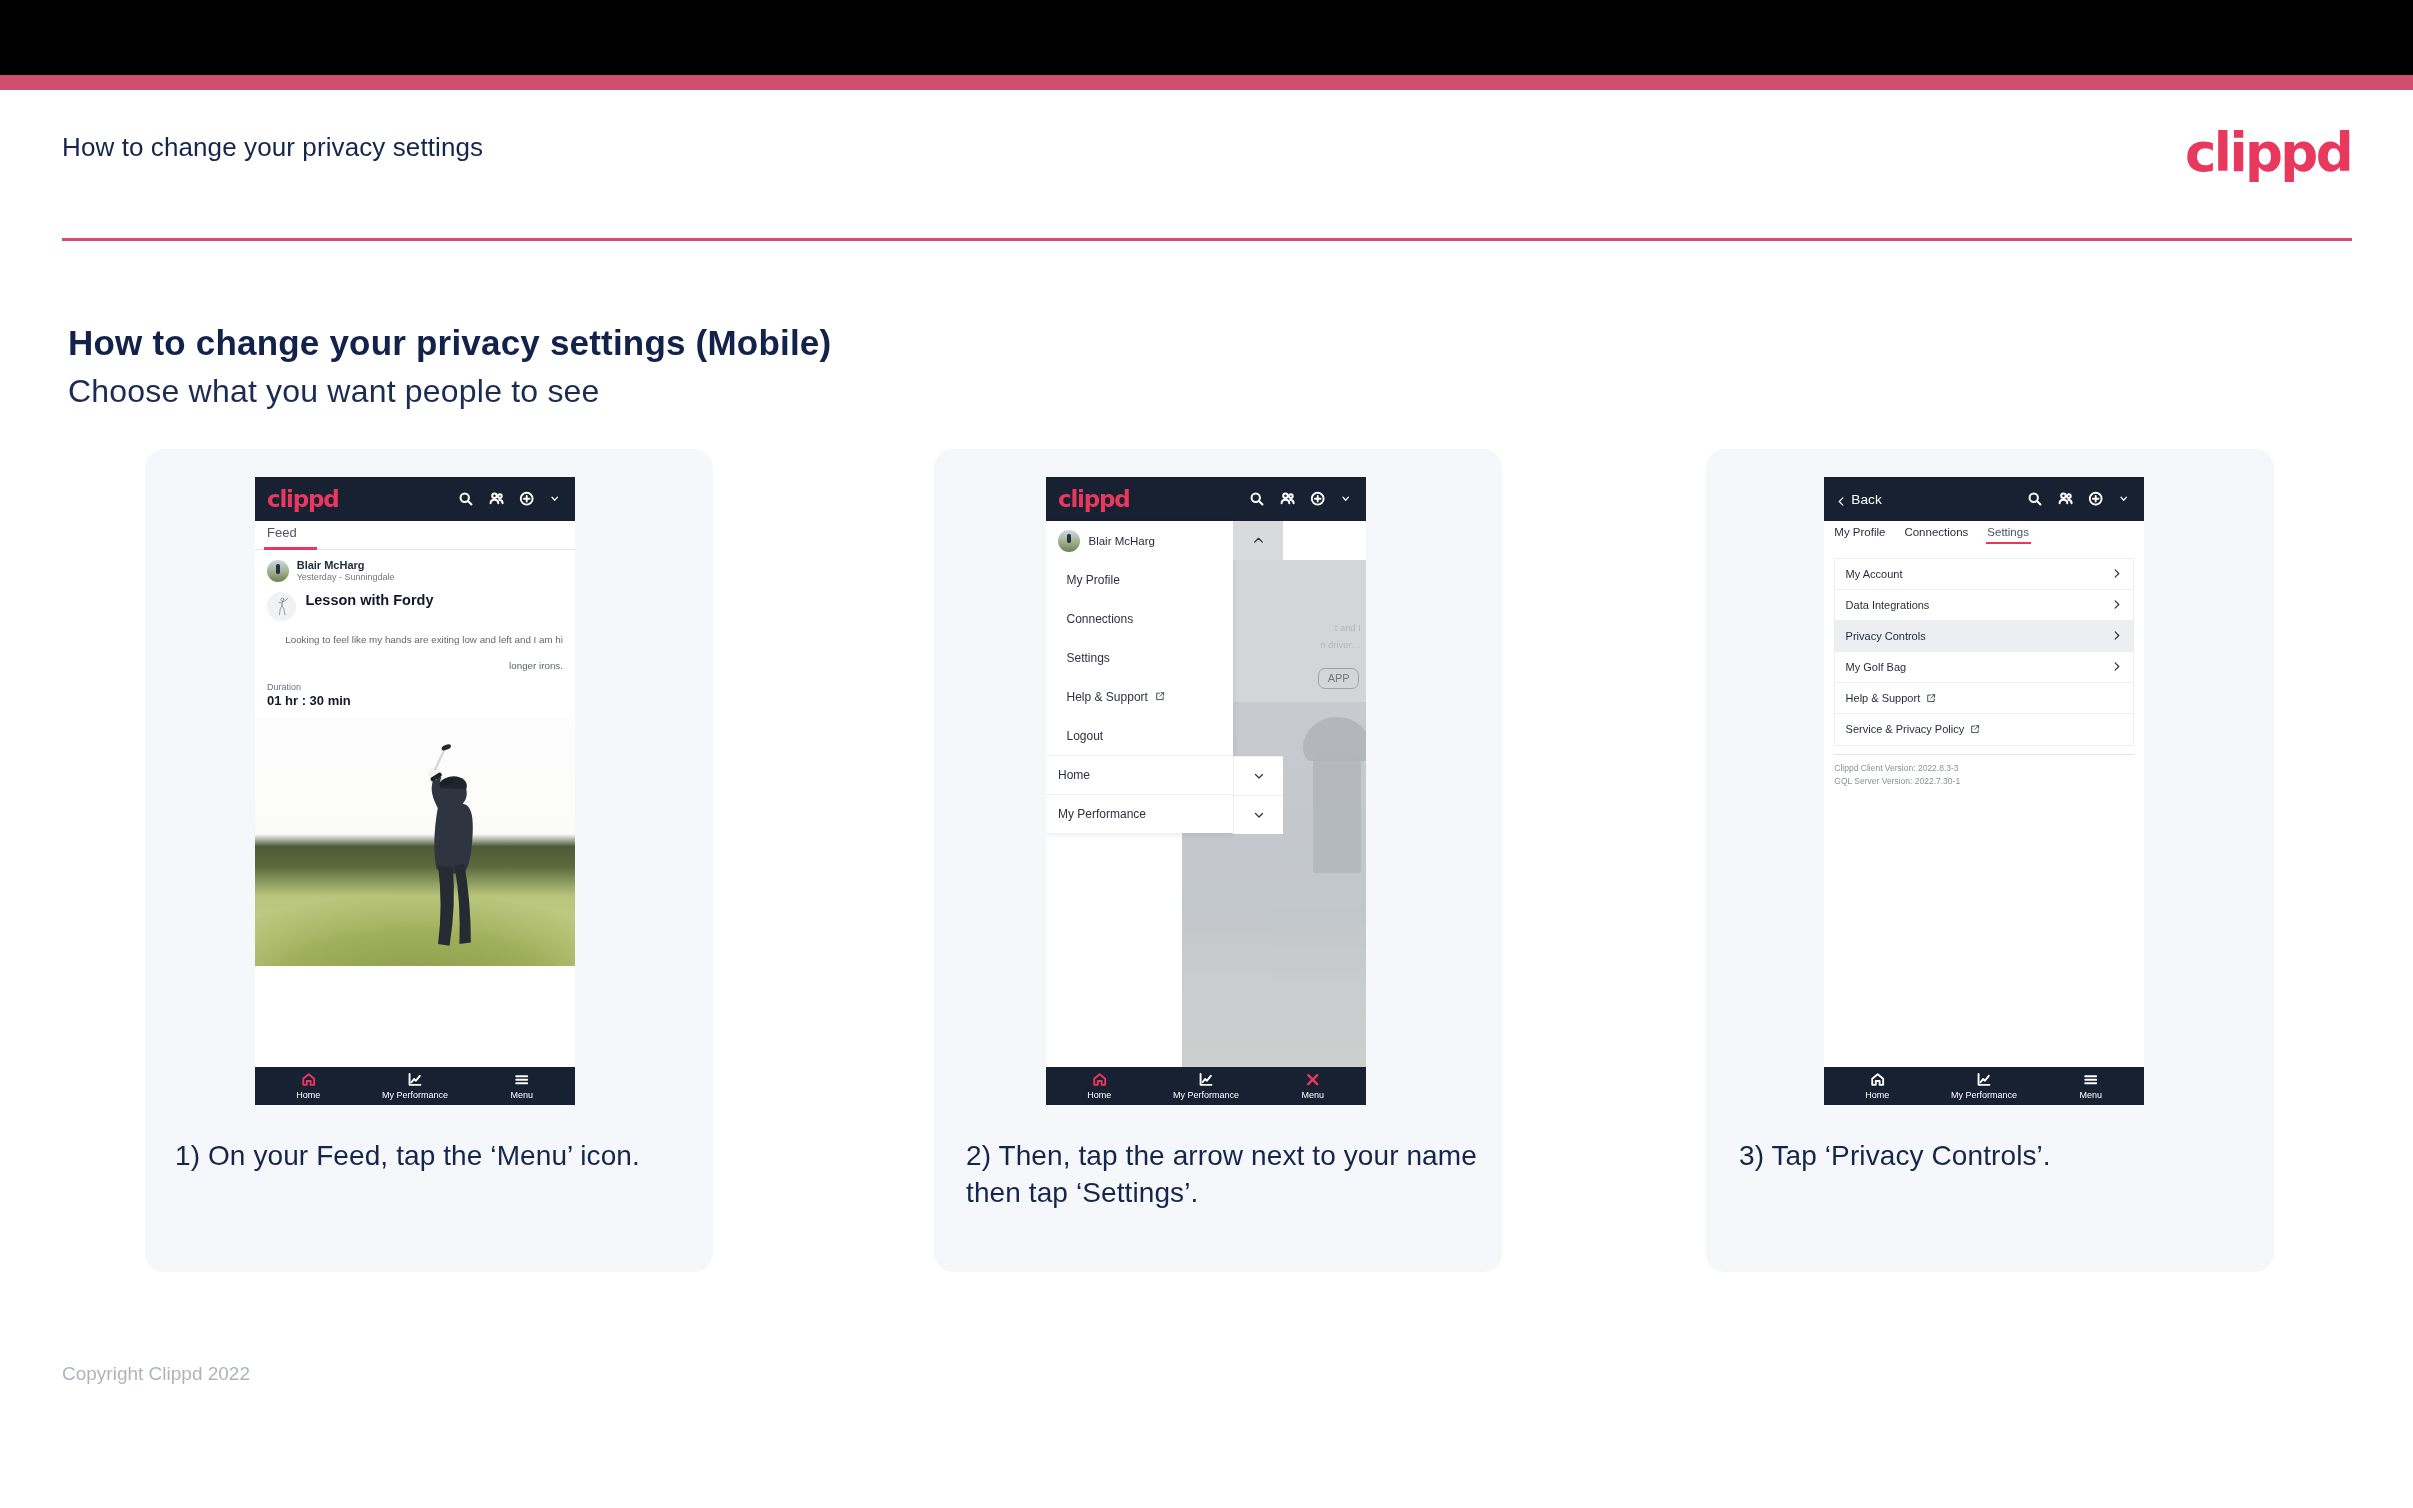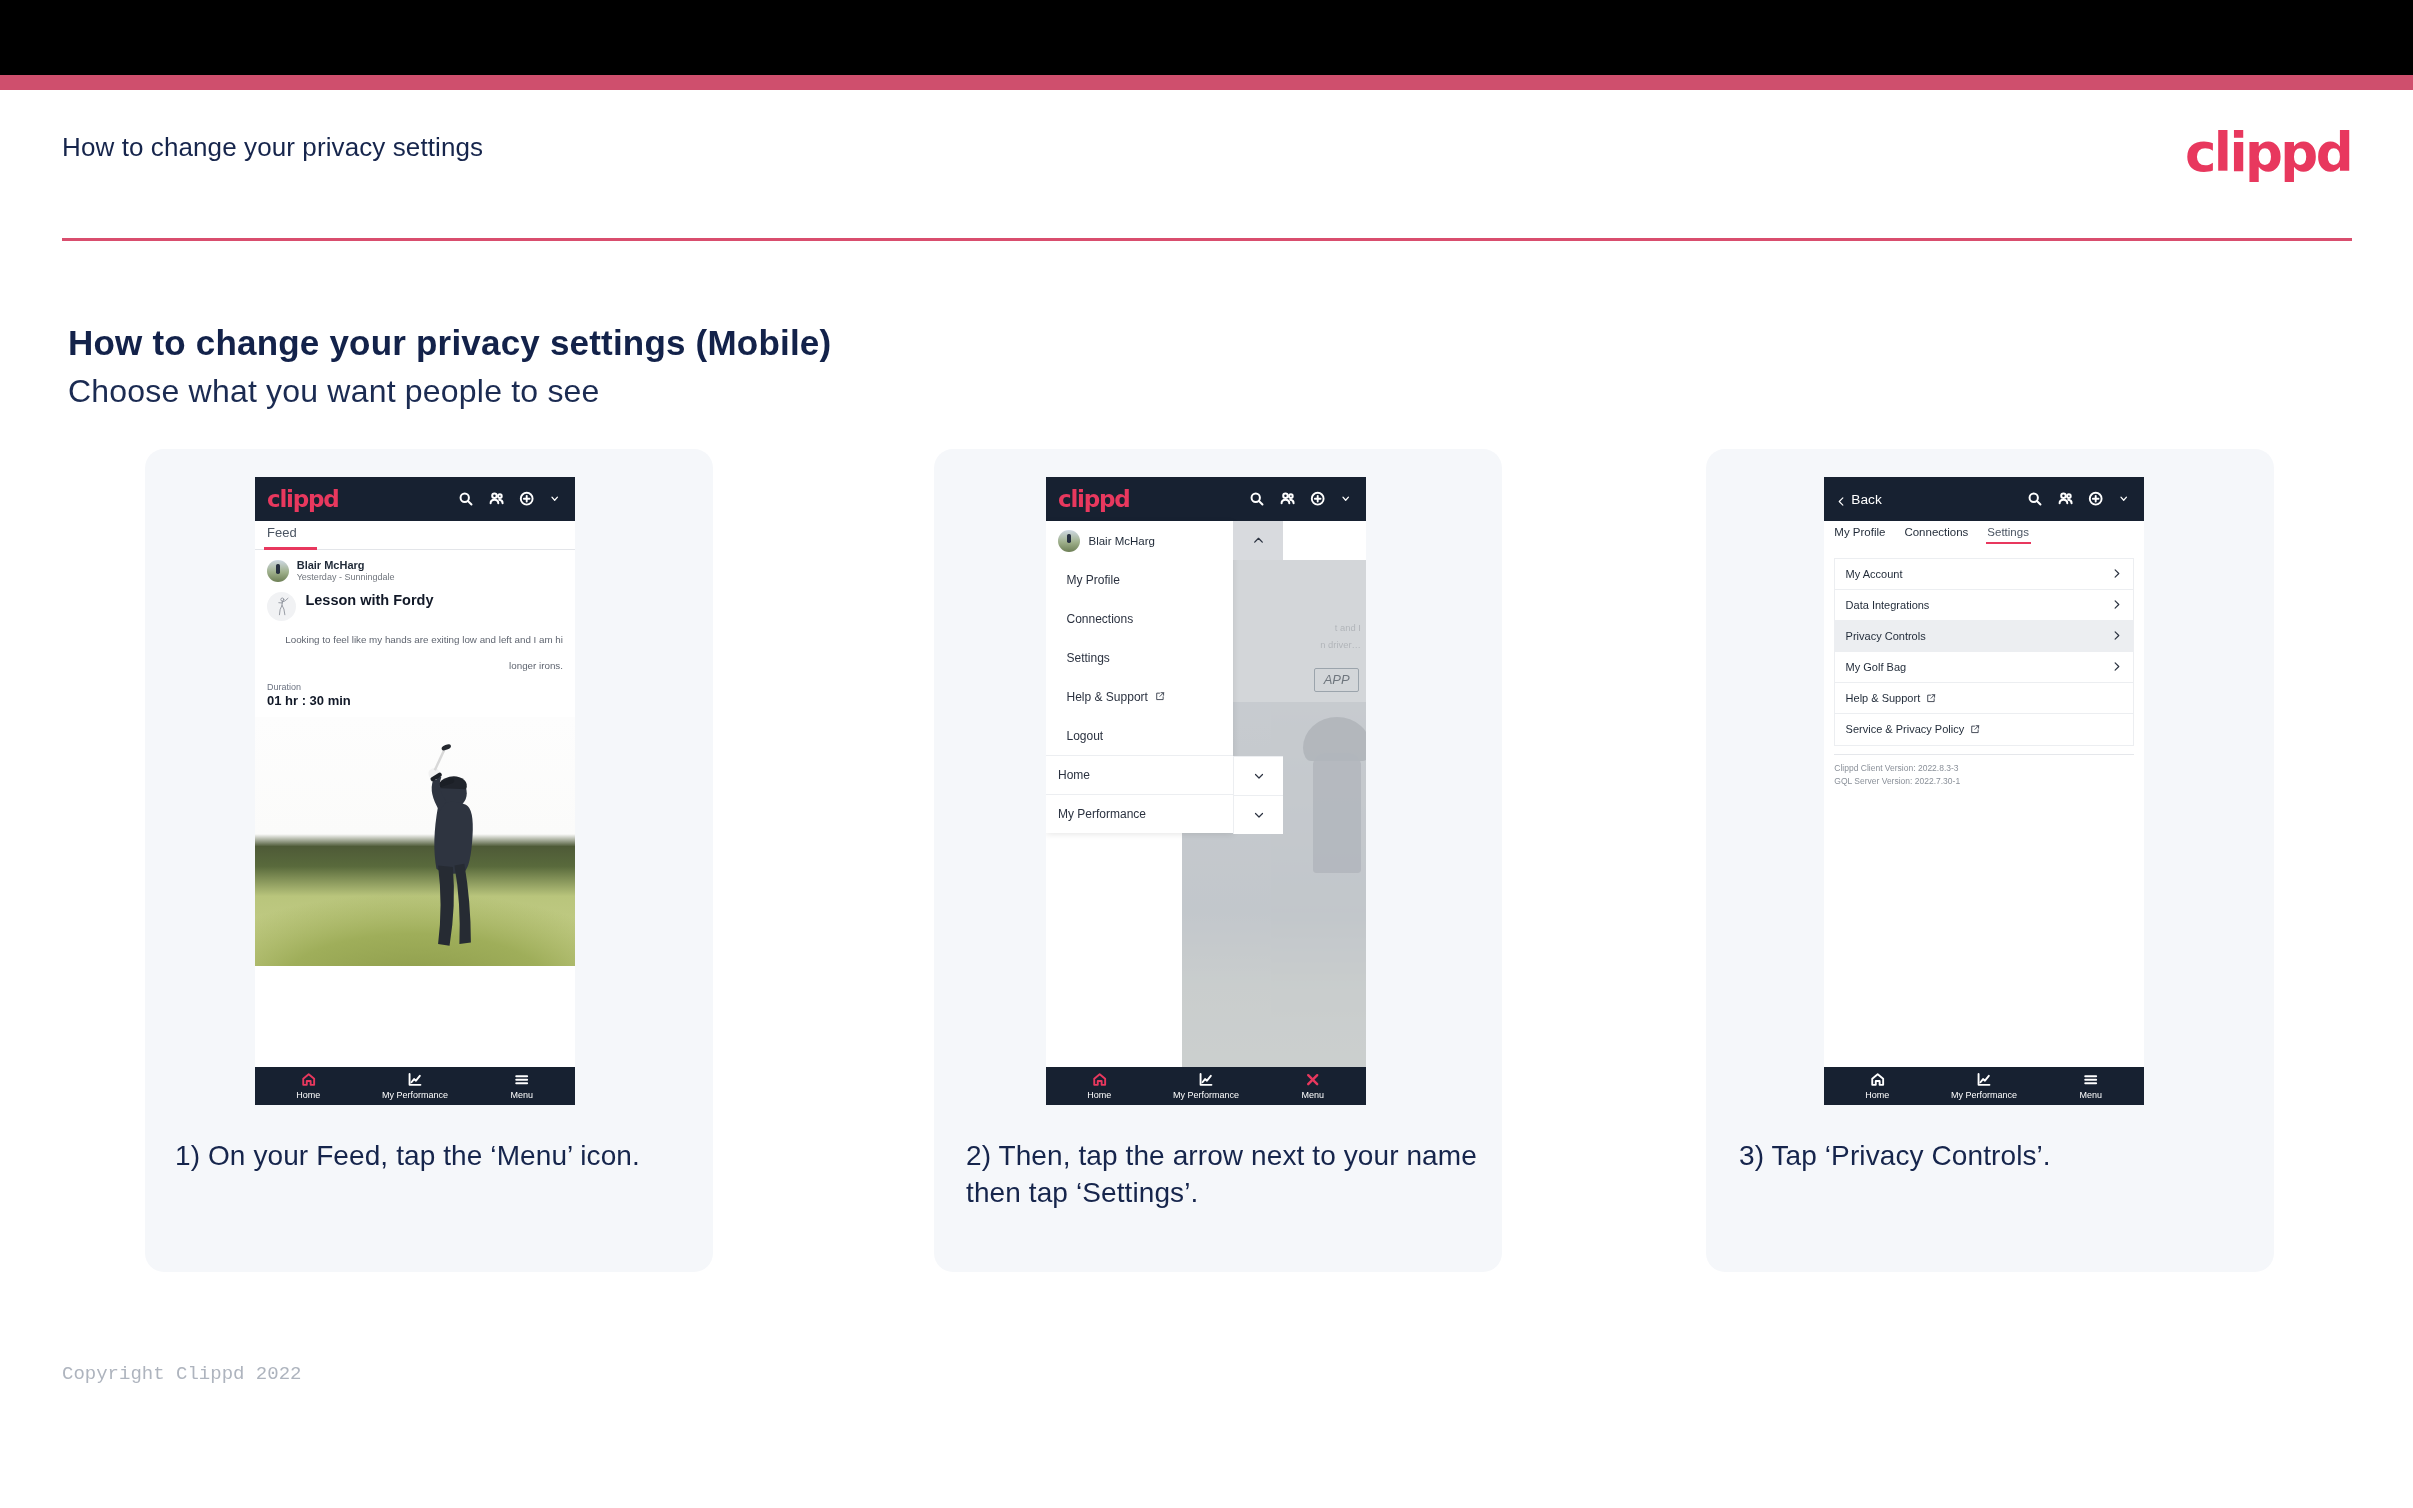--- a/index.html
+++ b/index.html
@@ -130,22 +130,22 @@
 
   
   .p2-stage { position:relative; height:584px; background:#fff; }
   .p2-dim {
     position:absolute; left:136px; top:0; right:0; bottom:0;
     background:#fff; overflow:hidden;
   }
   .p2-dim-inner { position:absolute; inset:0; opacity:.30; }
   .p2-dimtxt { position:absolute; right:5.1px; font-size:9.4px; color:#30363f; text-align:right; }
   .p2-chip {
-    position:absolute; right:6.8px; top:147px; border:0.9px solid #9aa4ad; border-radius:2px;
-    font-size:13px; color:#4a5159; padding:3.4px 8.5px; background:rgba(255,255,255,.55);font-style:italic;
+    position:absolute; right:6.8px; top:147px; border:0.9px solid #9aa4ad; border-radius:7px;
+    font-size:11px; color:#4a5159; padding:3.4px 8.5px; background:rgba(255,255,255,.55);
   }
   .p2-photo {
     position:absolute; left:0; right:0; top:181px; bottom:0;
     background:linear-gradient(180deg,#b9bfc6 0%,#9aa3ad 52%,#c3c9b7 70%,#d6dbc6 100%);
   }
   .p2-cap { position:absolute; right:-5.1px; top:15.4px; width:68px; height:44px;
     background:#2d3544; border-radius:50% 50% 12% 12% / 70% 70% 30% 30%; opacity:.85; }
   .p2-body { position:absolute; right:5.1px; top:51px; width:48px; height:120px;
     background:#394253; border-radius:12px 12px 3.4px 3.4px; opacity:.85; }
 
@@ -189,21 +189,21 @@
     font-size:11px; color:#1f2937; border-bottom:0.9px solid #eceef1; gap:6px;
   }
   .p3-row:last-child { border-bottom:none; }
   .p3-row.sel { background:#eceef1; }
   .p3-row .arrow { margin-left:auto; }
   .p3-div { margin:8.5px 10.3px 0 10.3px; height:0.9px; background:#e5e7eb; }
   .p3-ver { margin:6.8px 10.3px 0 10.3px; font-size:8.5px; color:#8a9099; line-height:1.6; }
 
   
   .footer {
-    position:absolute; left:62px; top:1363px; font-size:19px; color:#aeb4be;font-family:Liberation Mono, monospace;
+    position:absolute; left:62px; top:1363px; font-size:19px; color:#aeb4be;
   }
 </style>
 </head>
 <body>
 
 <div class="slide">
 
   <div class="band-black"></div>
   <div class="band-pink"></div>
 

